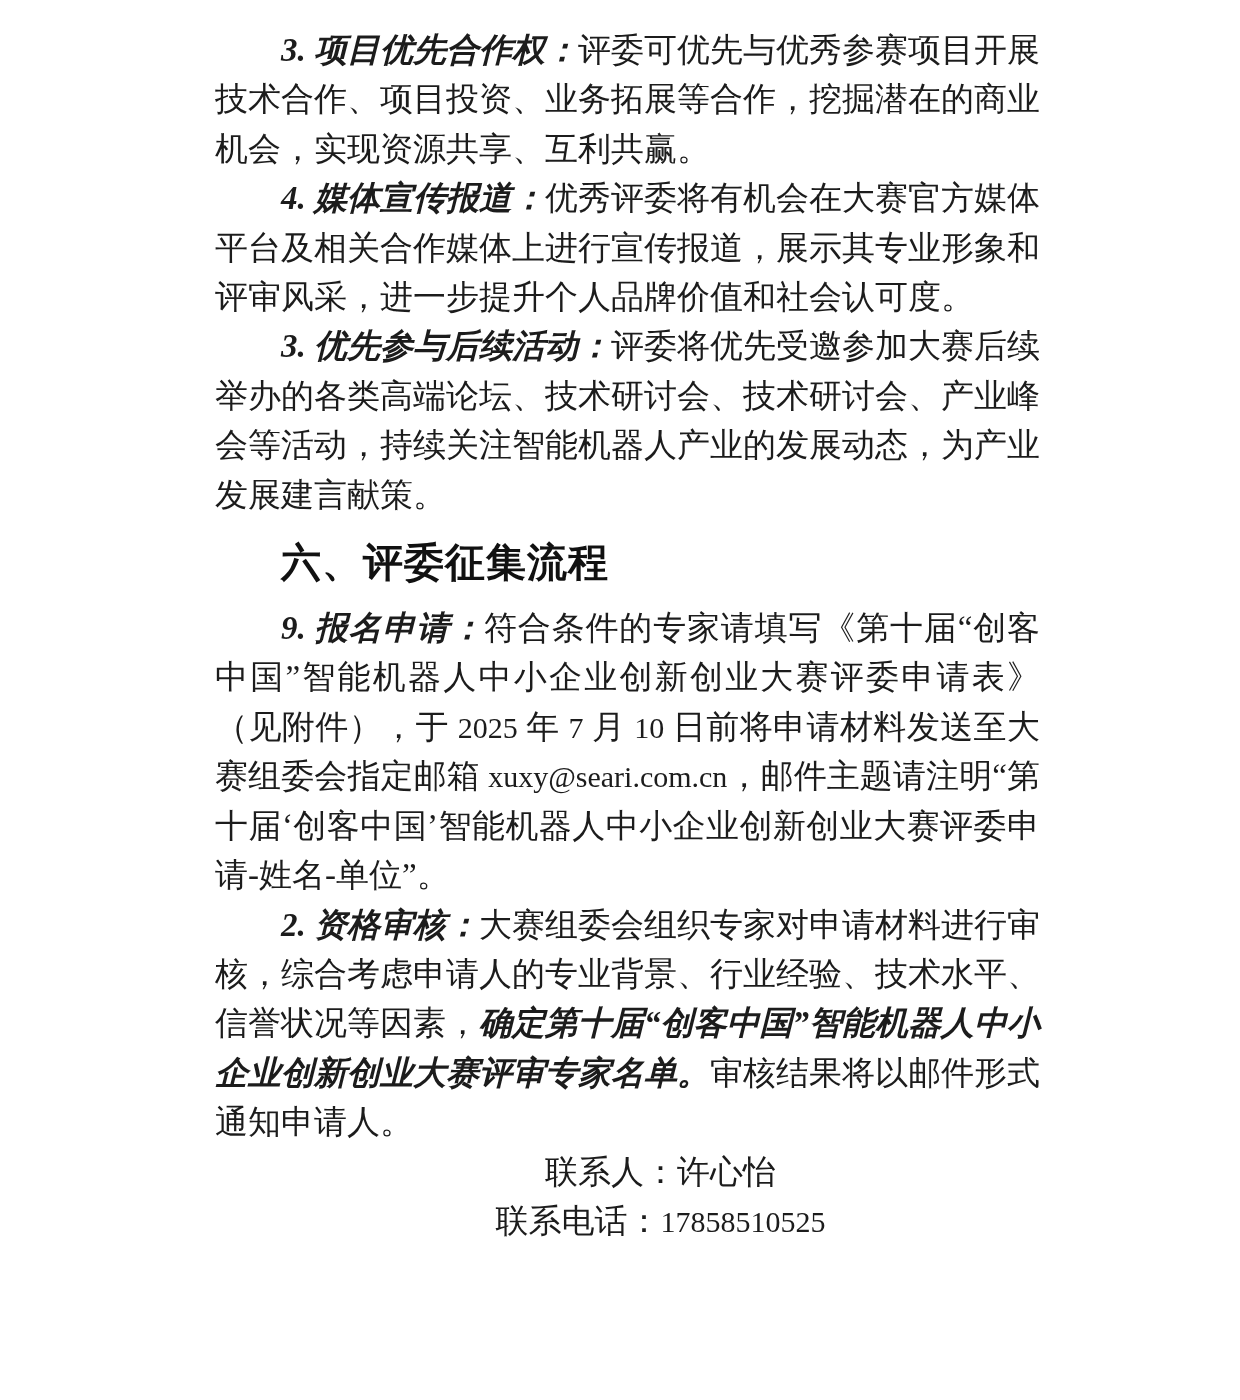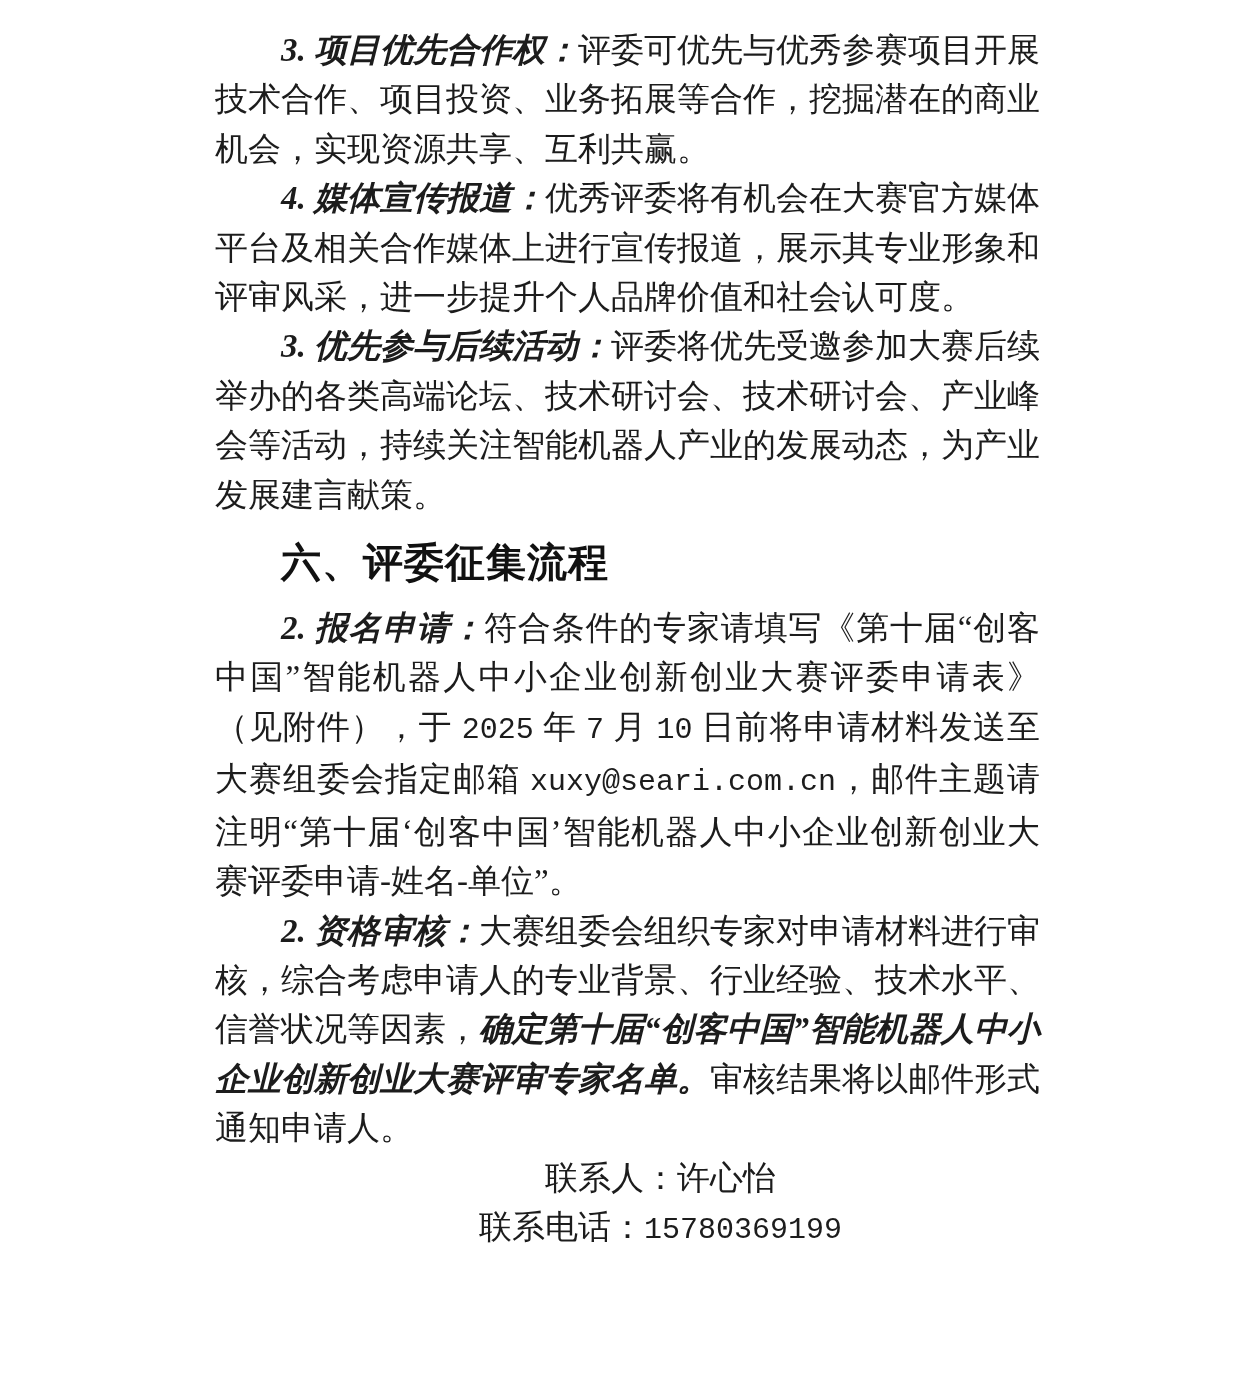--- a/index.html
+++ b/index.html
@@ -34,21 +34,21 @@
     margin: 20px 0;
     padding-left: 66px;
     color: #111111;
     font-family: "Liberation Sans", "DejaVu Sans", sans-serif;
     font-weight: 700;
     font-size: 40px;
     line-height: 44px;
     letter-spacing: 1px;
   }
   .mono {
-    font-family: Liberation Mono, monospace;
+    font-family: Liberation Serif, serif;
     font-size: 30px;
   }
   .contact-line {
     margin: 0;
     padding-left: 66px;
     color: #1c1c1c;
     font-family: "Liberation Serif", "DejaVu Serif", serif;
     font-size: 33px;
     line-height: 49.4px;
     text-align: center;
@@ -60,23 +60,23 @@
 <div class="page">
 
   <p class="para"><b>3. 项目优先合作权：</b><span>评委可优先与优秀参赛项目开展技术合作、项目投资、业务拓展等合作，挖掘潜在的商业机会，实现资源共享、互利共赢。</span></p>
 
   <p class="para"><b>4. 媒体宣传报道：</b><span>优秀评委将有机会在大赛官方媒体平台及相关合作媒体上进行宣传报道，展示其专业形象和评审风采，进一步提升个人品牌价值和社会认可度。</span></p>
 
   <p class="para"><b>3. 优先参与后续活动：</b><span>评委将优先受邀参加大赛后续举办的各类高端论坛、技术研讨会、技术研讨会、产业峰会等活动，持续关注智能机器人产业的发展动态，为产业发展建言献策。</span></p>
 
   <div class="heading">六、评委征集流程</div>
 
-  <p class="para"><b>2. 报名申请：</b><span>符合条件的专家请填写《第十届“创客中国”智能机器人中小企业创新创业大赛评委申请表》（见附件），于 </span><span class="mono">2025</span><span> 年 </span><span class="mono">7</span><span> 月 </span><span class="mono">10</span><span> 日前将申请材料发送至大赛组委会指定邮箱 </span><span class="mono">xuxy@seari.com.cn</span><span>，邮件主题请注明“第十届‘创客中国’智能机器人中小企业创新创业大赛评委申请-姓名-单位”。</span></p>
+  <p class="para"><b>9. 报名申请：</b><span>符合条件的专家请填写《第十届“创客中国”智能机器人中小企业创新创业大赛评委申请表》（见附件），于 </span><span class="mono">2025</span><span> 年 </span><span class="mono">7</span><span> 月 </span><span class="mono">10</span><span> 日前将申请材料发送至大赛组委会指定邮箱 </span><span class="mono">xuxy@seari.com.cn</span><span>，邮件主题请注明“第十届‘创客中国’智能机器人中小企业创新创业大赛评委申请-姓名-单位”。</span></p>
 
   <p class="para"><b>2. 资格审核：</b><span>大赛组委会组织专家对申请材料进行审核，综合考虑申请人的专业背景、行业经验、技术水平、信誉状况等因素，</span><b>确定第十届“创客中国”智能机器人中小企业创新创业大赛评审专家名单。</b><span>审核结果将以邮件形式通知申请人。</span></p>
 
 
   <p class="contact-line"><span>联系人：</span><span>许心怡</span></p>
 
-  <p class="contact-line"><span>联系电话：</span><span class="mono">15780369199</span></p>
+  <p class="contact-line"><span>联系电话：</span><span class="mono">17858510525</span></p>
 
 
 </div>
 
 </body></html>

